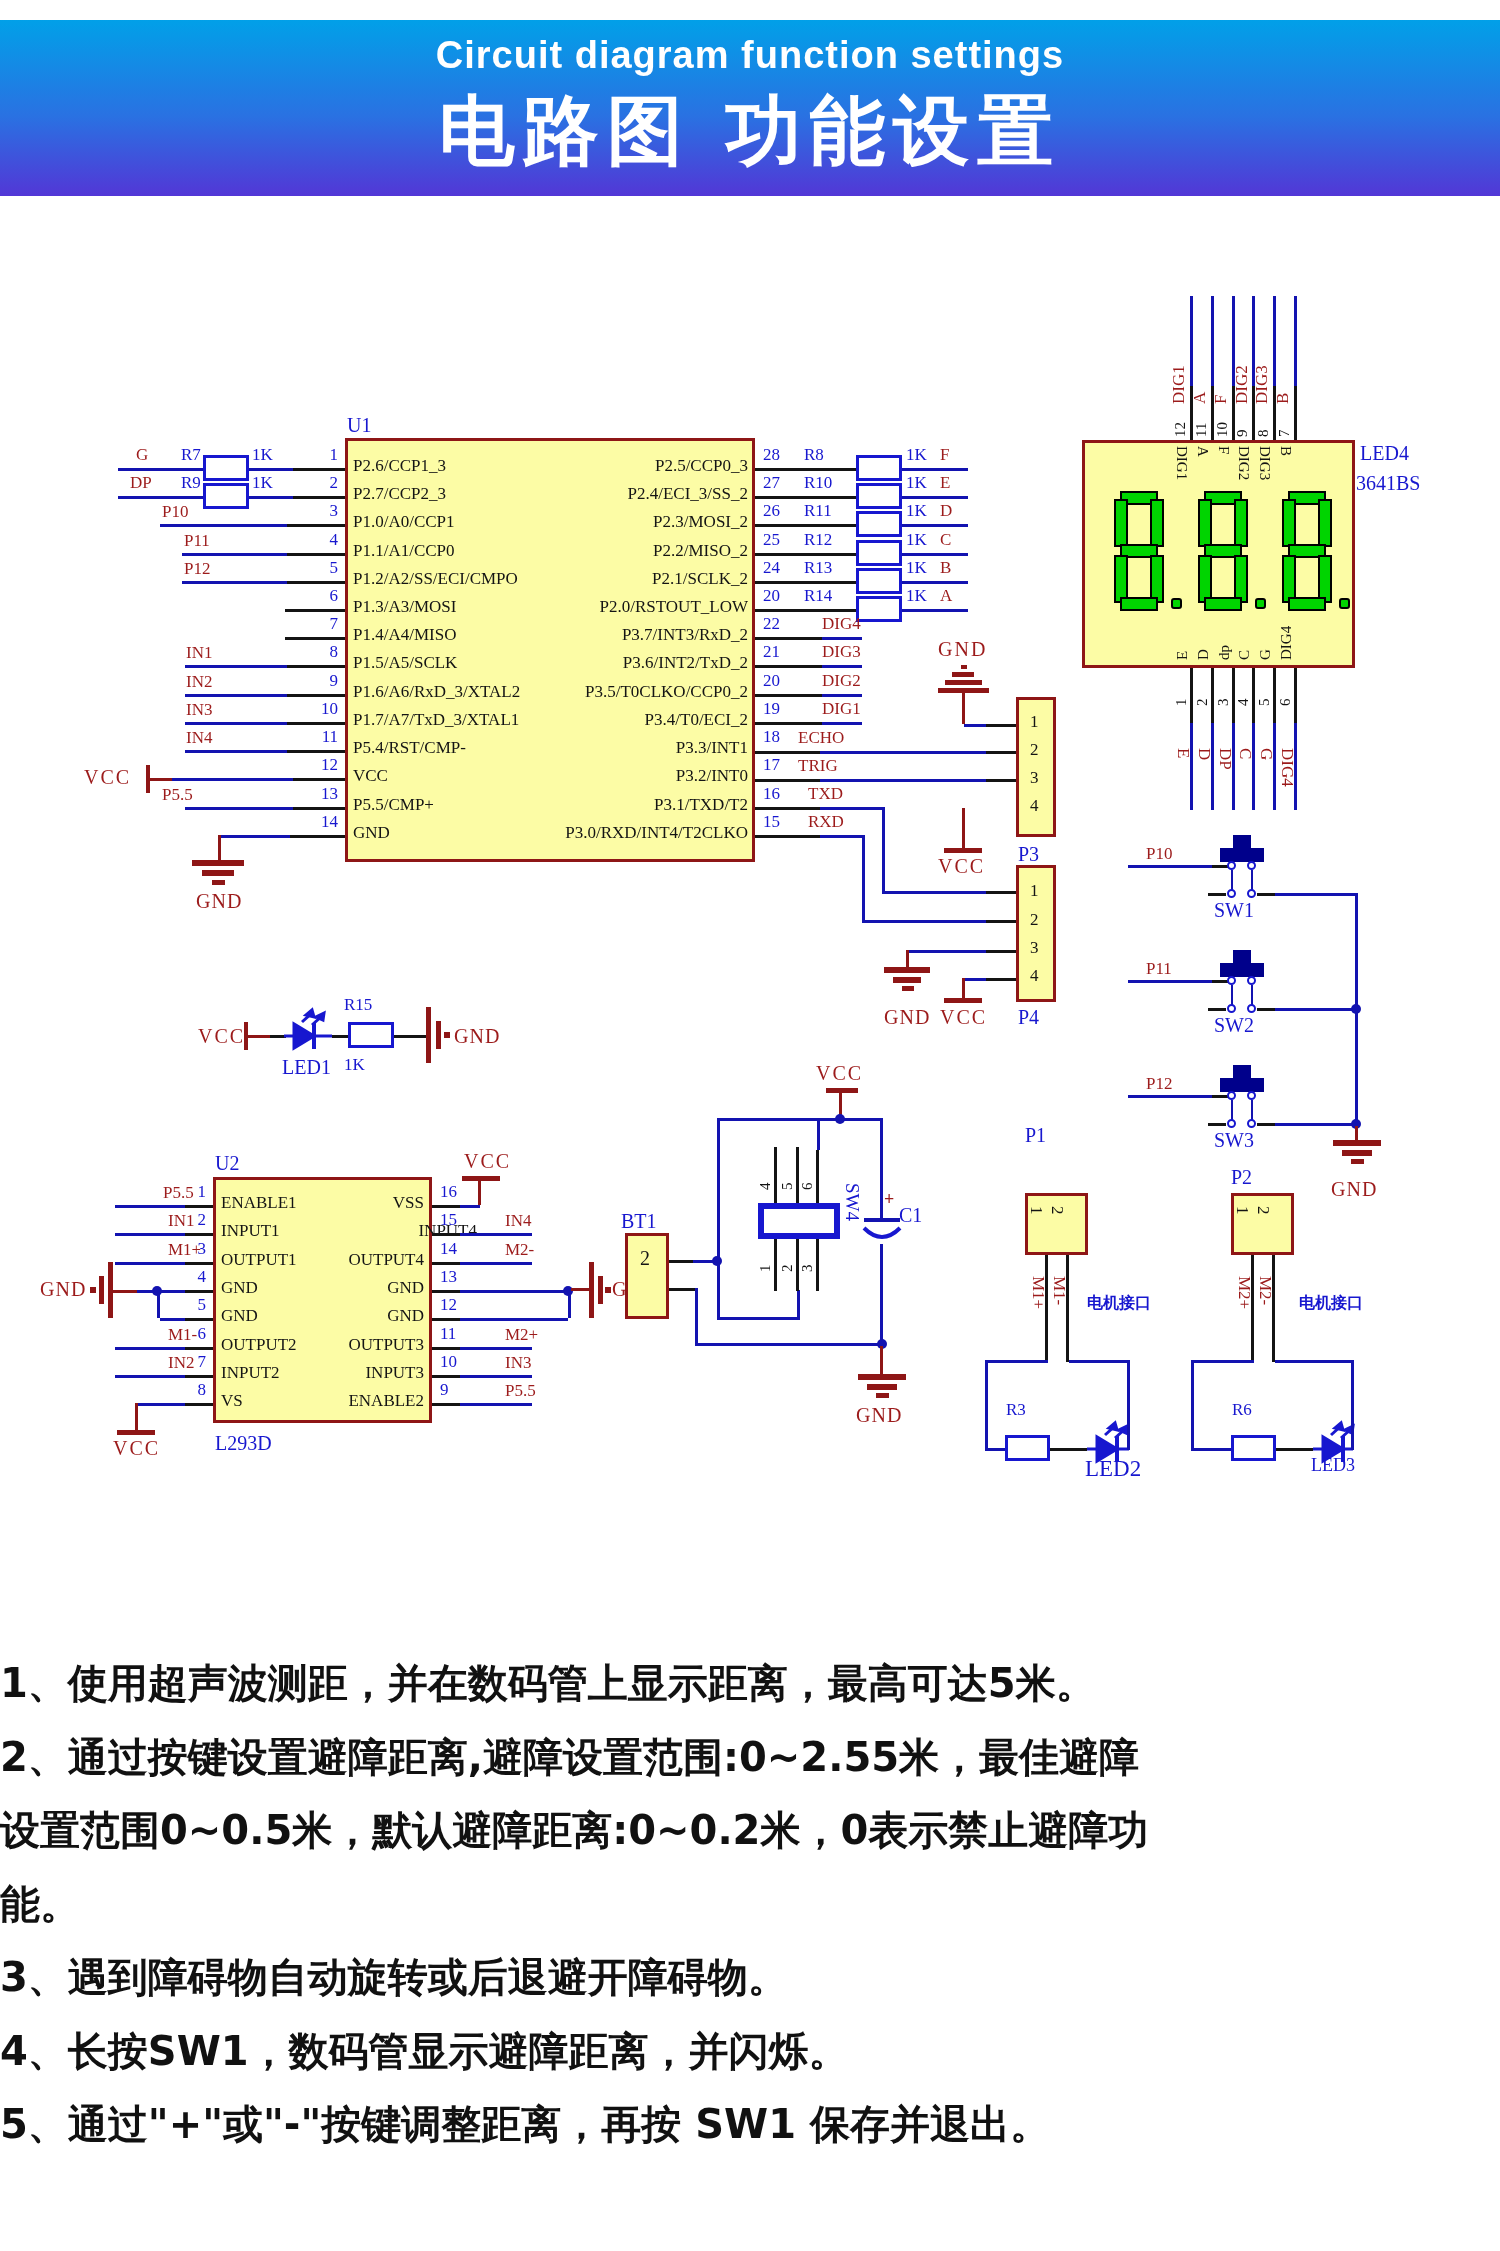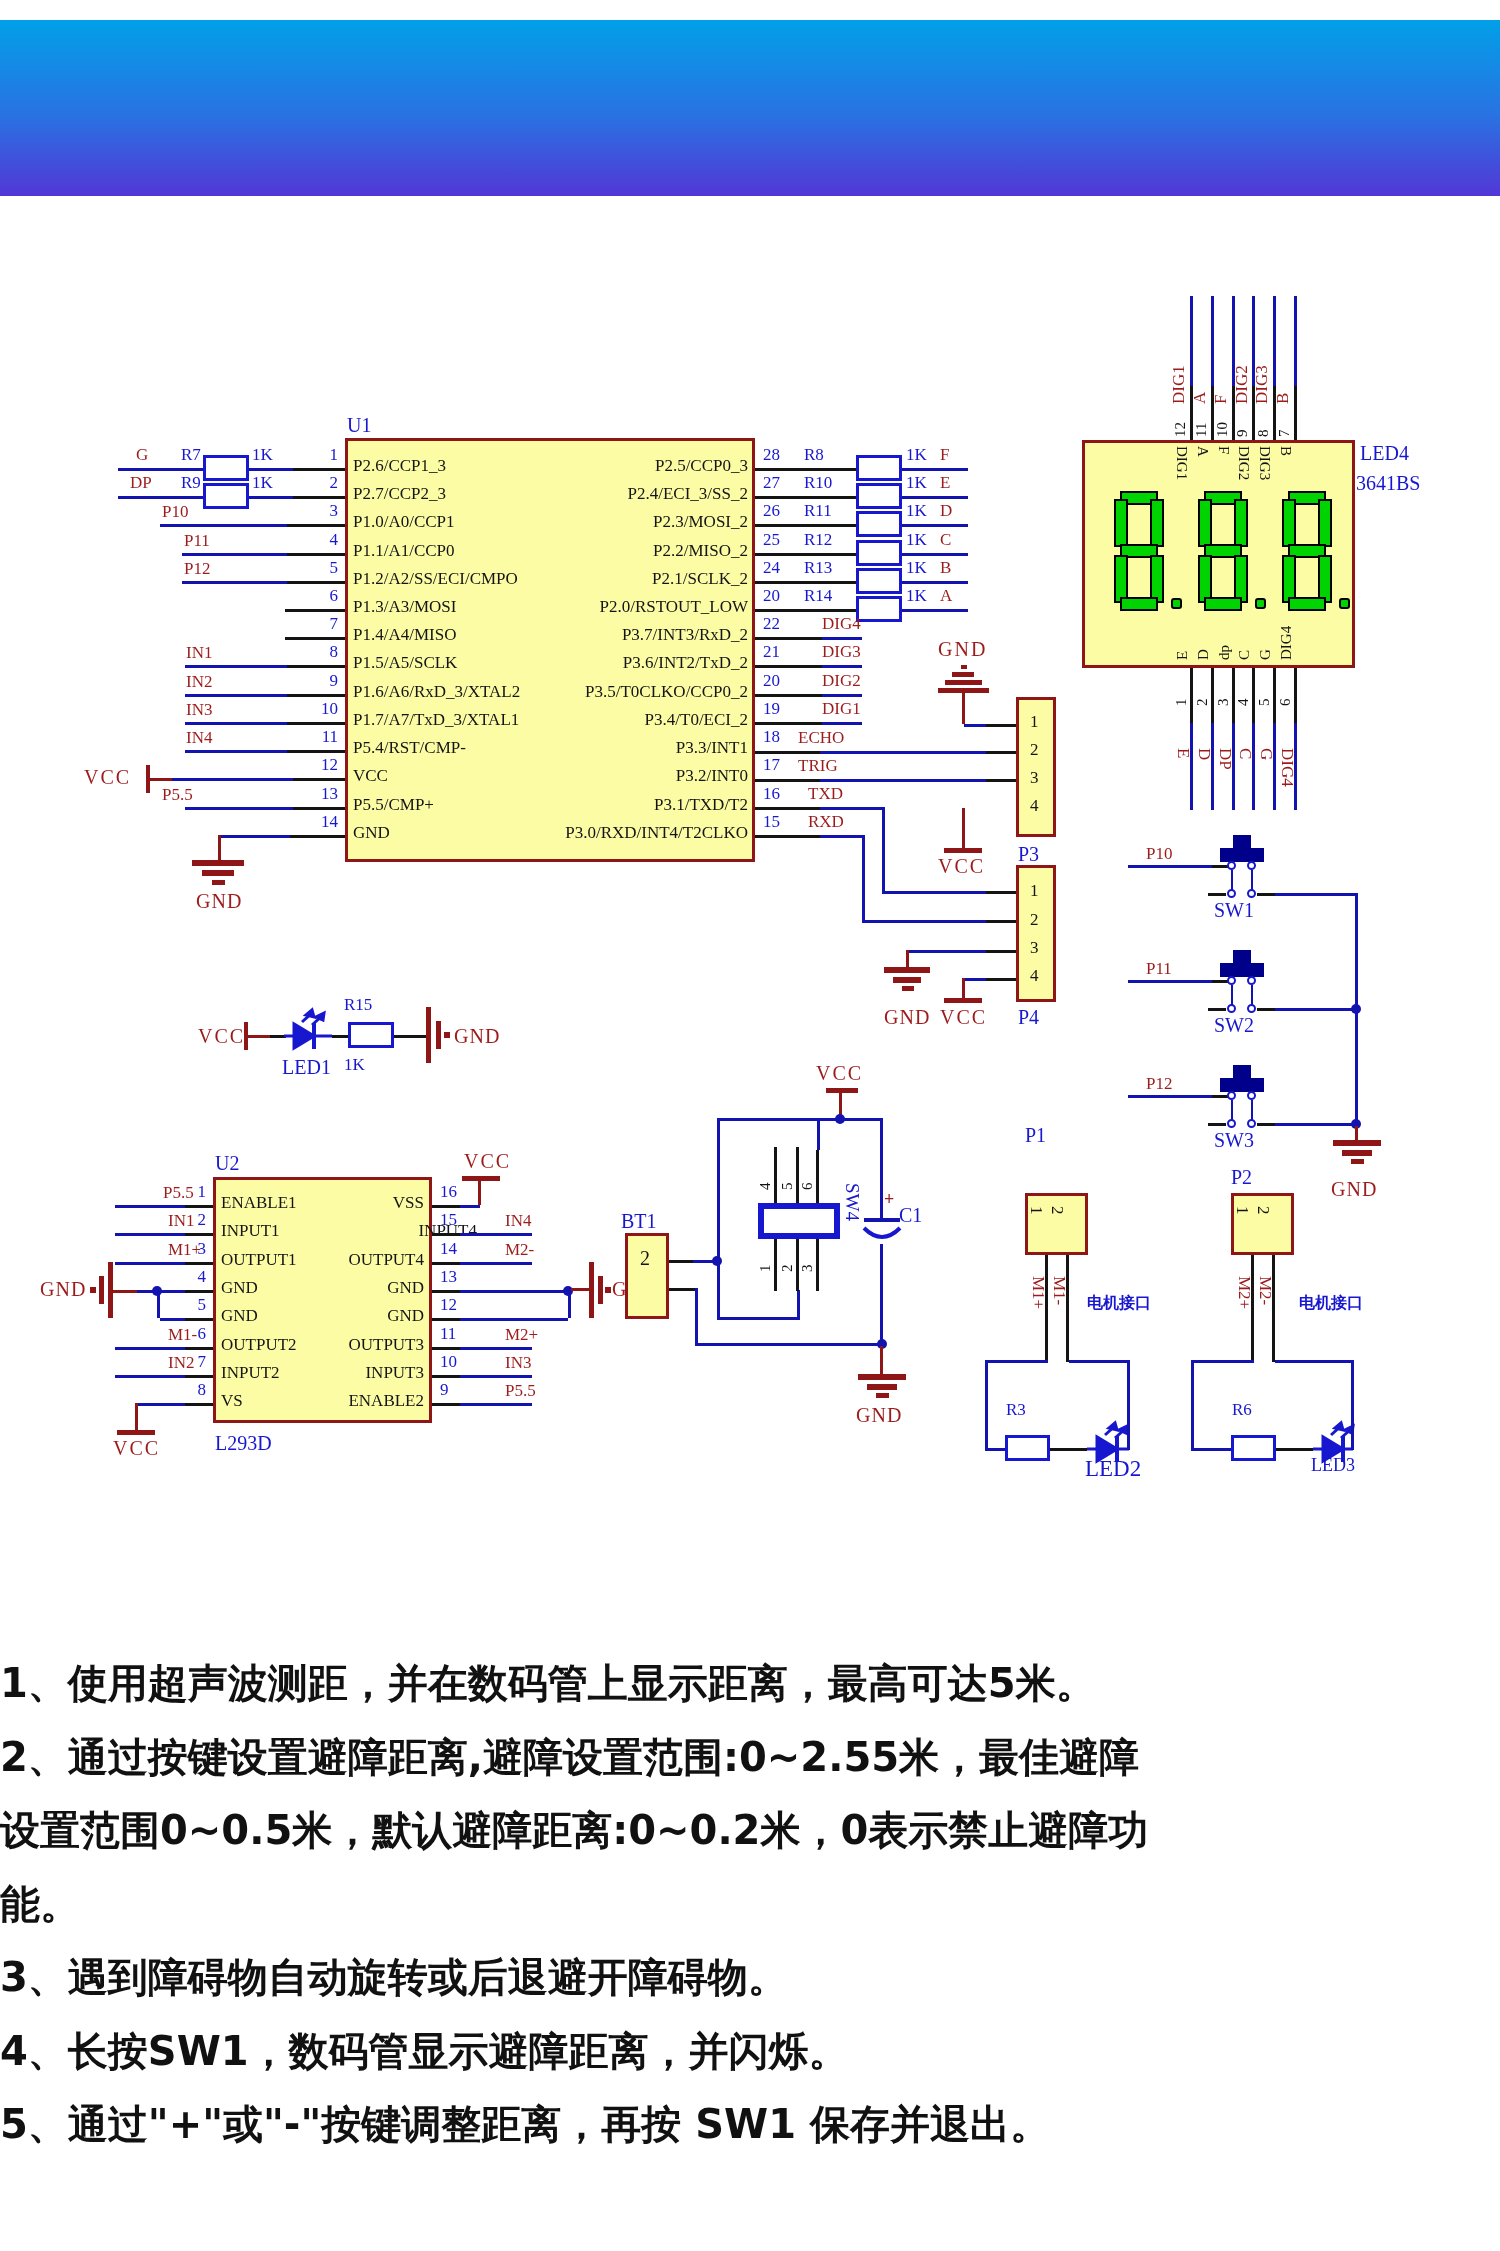--- a/index.html
+++ b/index.html
@@ -31,20 +31,22 @@
   .dline{position:absolute;left:0;font-size:40px;white-space:nowrap;}
   .dhead{font-size:42px;}
   svg{position:absolute;overflow:visible;}
 </style>
 </head>
 <body>
 
 <div class="page">
 
   <div class="hdr">
+    <div class="hdr-en">Circuit diagram function settings</div>
+    <div class="hdr-zh">电路图 功能设置</div>
   </div>
 
   <div class="t tb big" style="left:347px;top:414px">U1</div>
   <div class="box" style="left:345px;top:438px;width:410px;height:424px"></div>
 
   <div class="t" style="left:353px;top:457px">P2.6/CCP1_3</div>
   <div class="t" style="left:353px;top:485px">P2.7/CCP2_3</div>
   <div class="t" style="left:353px;top:513px">P1.0/A0/CCP1</div>
   <div class="t" style="left:353px;top:542px">P1.1/A1/CCP0</div>
   <div class="t" style="left:353px;top:570px">P1.2/A2/SS/ECI/CMPO</div>

